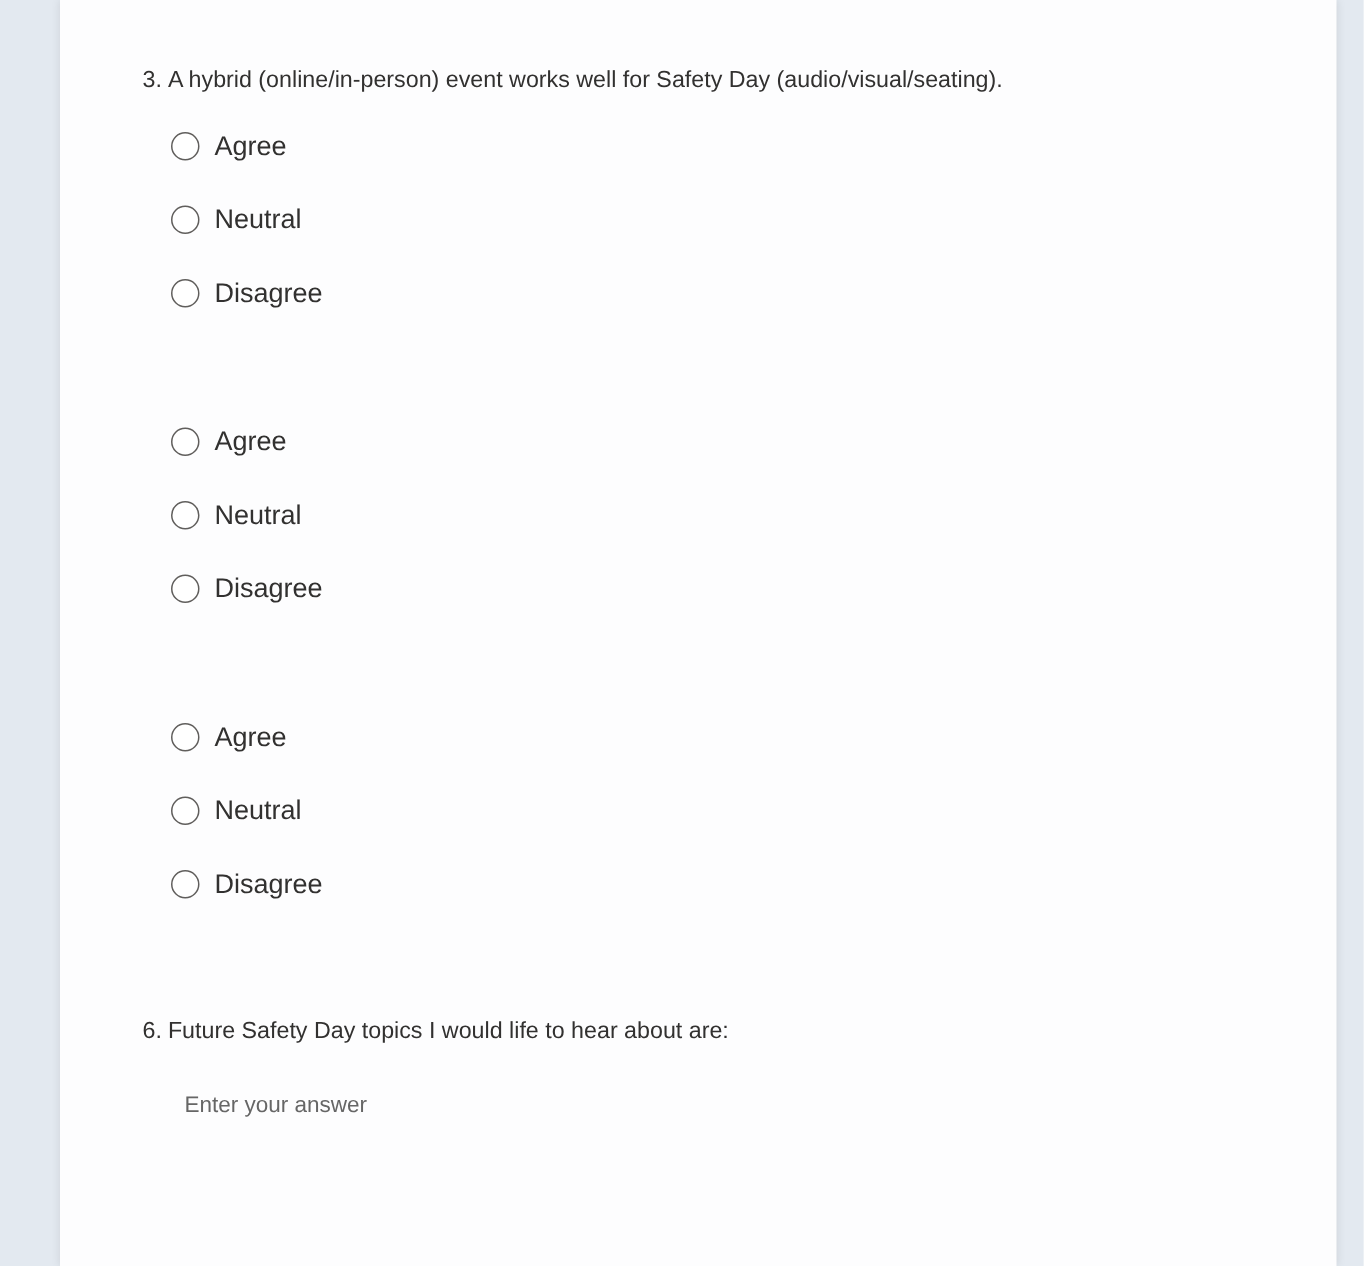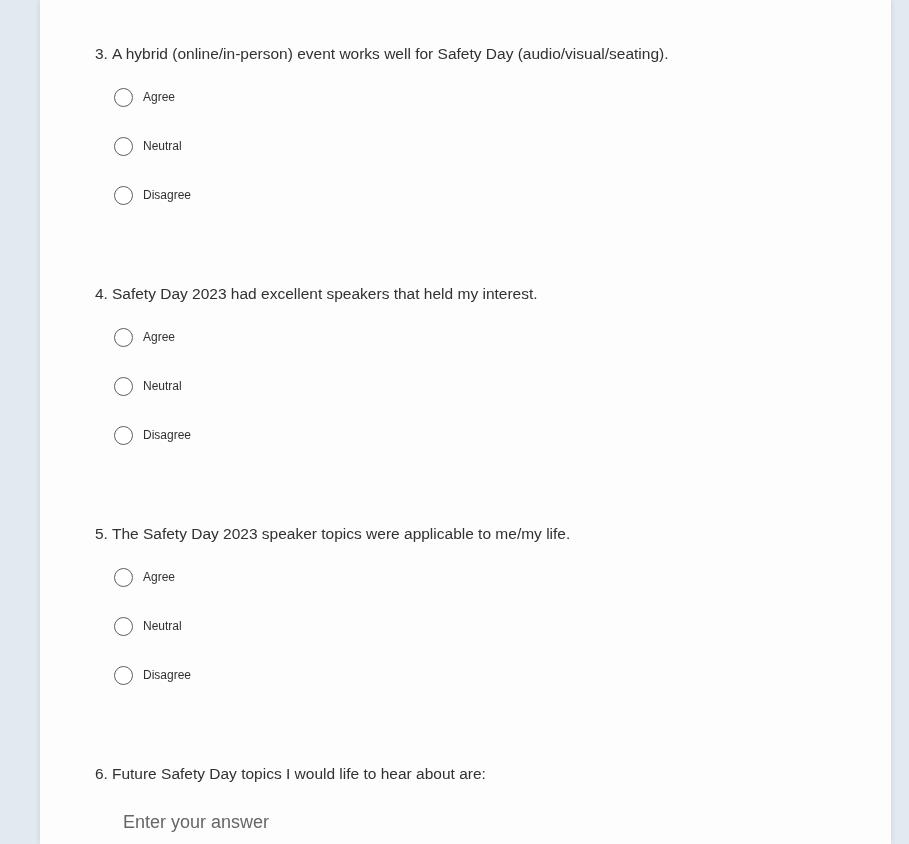--- a/index.html
+++ b/index.html
@@ -64,38 +64,38 @@
     width: 19px;
     height: 19px;
     border: 1.5px solid #605e5c;
     border-radius: 50%;
     box-sizing: border-box;
     background: #fff;
     flex: 0 0 auto;
   }
   .option-label {
     margin-left: 10px;
-    font-size: 12px;
+    font-size: 18px;
     color: #323130;
     line-height: 20px;
   }
   .options.text-answer {
     margin-top: 28px;
   }
   .answer-input {
     display: block;
     margin-left: 28px;
     width: 420px;
     height: 20px;
     border: none;
     outline: none;
     background: transparent;
     padding: 0;
     font-family: "Liberation Sans", "DejaVu Sans", sans-serif;
-    font-size: 18px;
+    font-size: 15px;
     color: #323130;
   }
   .answer-input::placeholder {
     color: #666666;
     opacity: 1;
   }
 </style>
 </head>
 <body>
 
@@ -118,45 +118,39 @@
   </label>
 
   <label class="option">
     <span class="radio"></span>
     <span class="option-label">Disagree</span>
   </label>
 </div>
   </section>
 
   <section class="question">
-    <div class="q-title">
-      <span class="q-num">4.</span><span class="q-text">Safety Day 2023 had excellent speakers that held my interest.</span>
-    </div>
     <div class="options">
   <label class="option">
     <span class="radio"></span>
     <span class="option-label">Agree</span>
   </label>
 
   <label class="option">
     <span class="radio"></span>
     <span class="option-label">Neutral</span>
   </label>
 
   <label class="option">
     <span class="radio"></span>
     <span class="option-label">Disagree</span>
   </label>
 </div>
   </section>
 
   <section class="question">
-    <div class="q-title">
-      <span class="q-num">5.</span><span class="q-text">The Safety Day 2023 speaker topics were applicable to me/my life.</span>
-    </div>
     <div class="options">
   <label class="option">
     <span class="radio"></span>
     <span class="option-label">Agree</span>
   </label>
 
   <label class="option">
     <span class="radio"></span>
     <span class="option-label">Neutral</span>
   </label>

